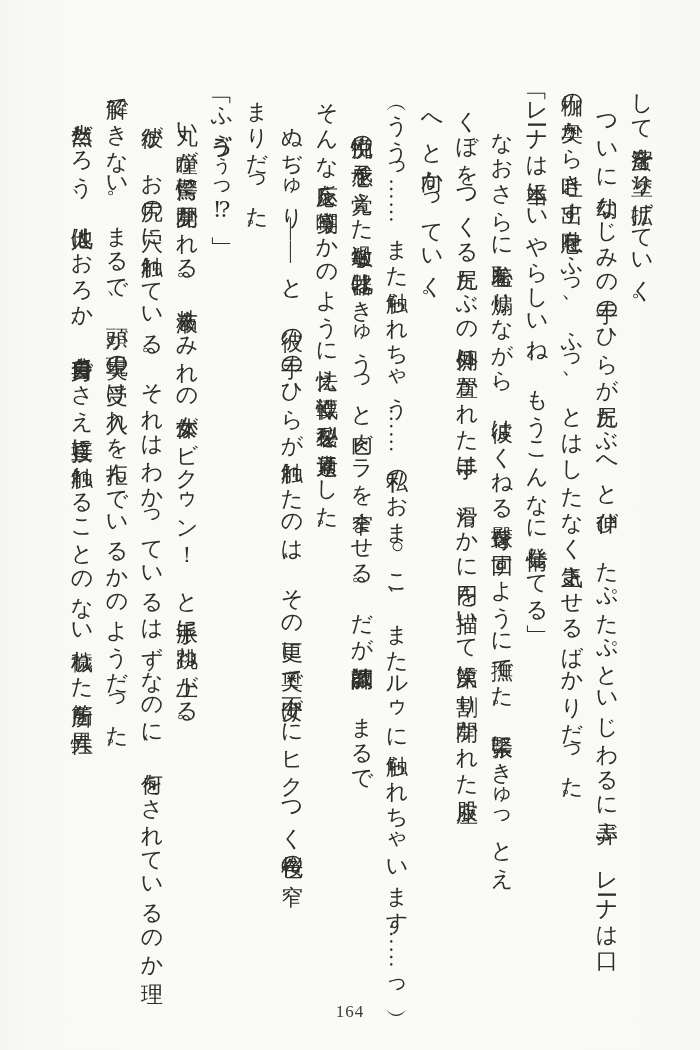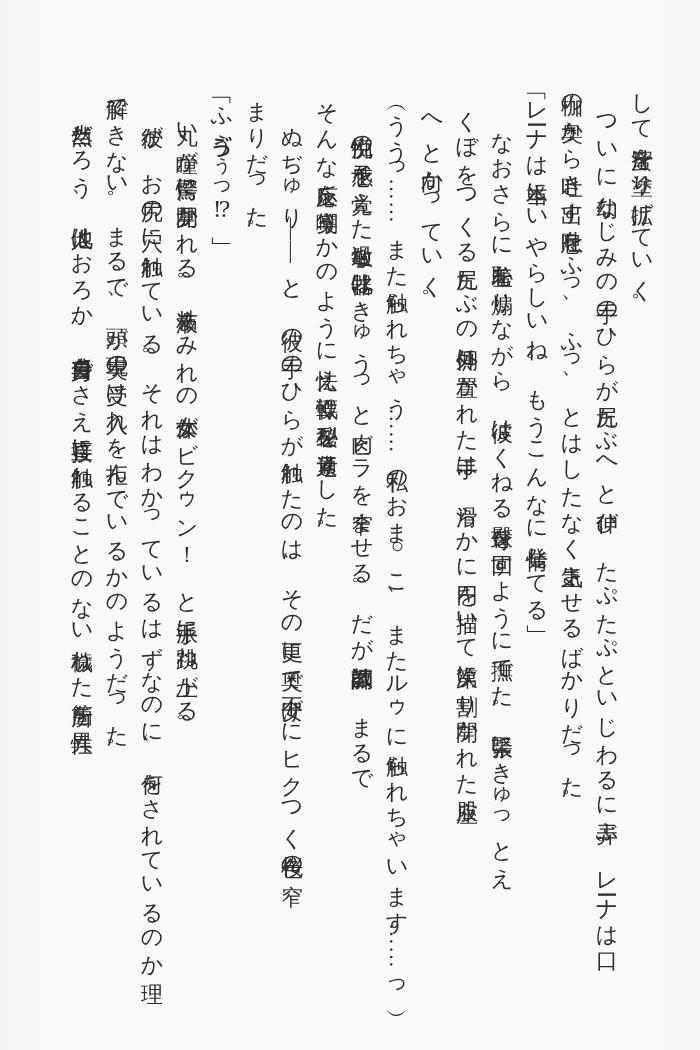--- a/index.html
+++ b/index.html
@@ -81,14 +81,15 @@
     <div class="text-column">そんな反応を嘲笑うかのように怯え戦慄く秘裂を素通りした。</div>
     <div class="text-column">　ぬぢゅり――と、彼の手のひらが触れたのは、その更に奥で不安げにヒクつく桜色の窄</div>
     <div class="text-column">まりだった。</div>
     <div class="text-column">「ふゔうぅっ⁉」</div>
     <div class="text-column">　丸い瞳が驚愕に見開かれる。粘液まみれの女体がビクゥン！　と派手に跳ね上がる。</div>
     <div class="text-column">　彼が、お尻の穴に触れている。それはわかっているはずなのに、何をされているのか理</div>
     <div class="text-column">解できない。まるで、頭が現実の受け入れを拒んでいるかのようだった。</div>
     <div class="text-column">　当然だろう、他人はおろか、自分自身でさえ直接に触れることのない穢れた箇所を異性</div>
   </div>
 
+  <div class="page-number">164</div>
 
 </div>
 
 </body></html>

